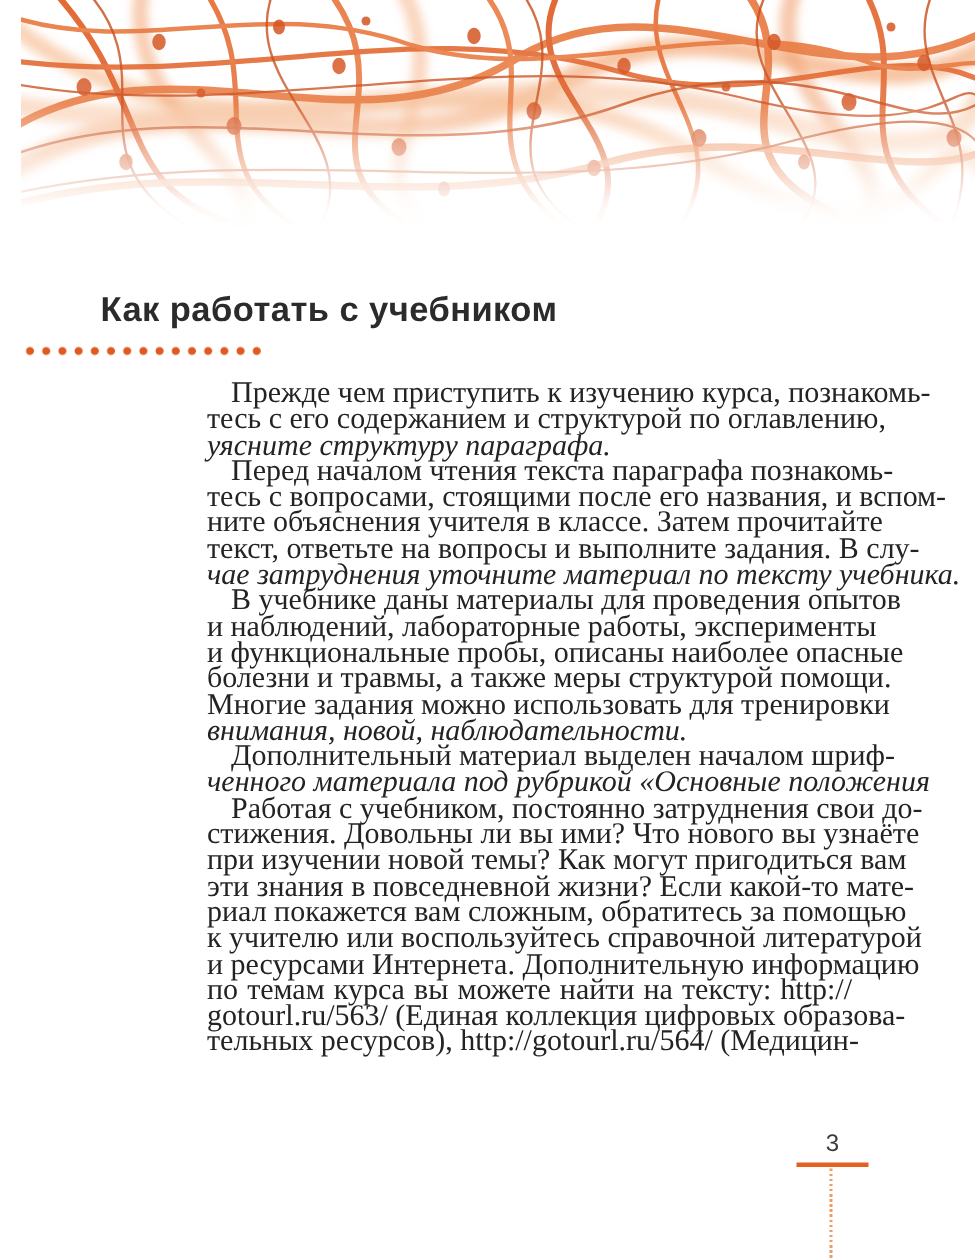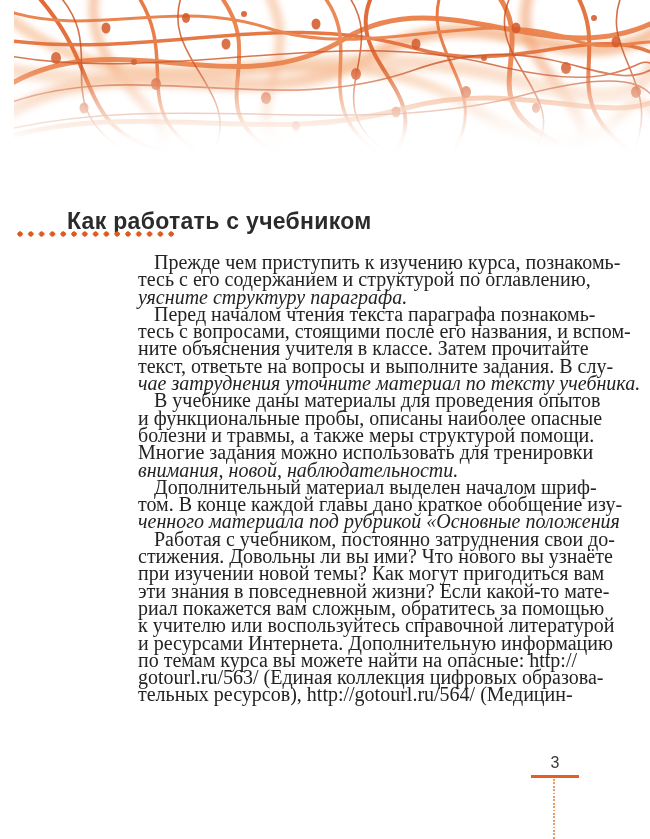--- a/index.html
+++ b/index.html
@@ -9,21 +9,21 @@
     position:relative;
     overflow:hidden;
     font-family:"Liberation Serif", serif;
   }
   .hero {
     position:absolute; left:14px; top:0;
     width:636px; height:152px;
   }
   .hero svg { display:block; width:636px; height:152px; }
   .chapter-heading {
-    position:absolute; left:67px; top:208px;
+    position:absolute; left:67px; top:193px;
     font-family:"Liberation Sans", sans-serif;
     font-weight:bold;
     font-size:23px;
     letter-spacing:0.3px;
     color:#2b2b2b;
     white-space:nowrap;
   }
   .dotted-divider {
     position:absolute; left:17px; top:231px;
     width:162px; height:6px;
@@ -159,39 +159,39 @@
   </div>
   <div class="para">
     <div class="line">Перед началом чтения текста параграфа познакомь-</div>
     <div class="line">тесь с вопросами, стоящими после его названия, и вспом-</div>
     <div class="line">ните объяснения учителя в классе. Затем прочитайте</div>
     <div class="line">текст, ответьте на вопросы и выполните задания. В слу-</div>
     <div class="line">чае затруднения уточните материал по тексту учебника.</div>
   </div>
   <div class="para">
     <div class="line">В учебнике даны материалы для проведения опытов</div>
+    <div class="line">и наблюдений, лабораторные работы, эксперименты</div>
     <div class="line">и функциональные пробы, описаны наиболее опасные</div>
     <div class="line">болезни и травмы, а также меры структурой помощи.</div>
     <div class="line">Многие задания можно использовать для тренировки</div>
     <div class="line">внимания, новой, наблюдательности.</div>
   </div>
   <div class="para">
     <div class="line">Дополнительный материал выделен началом шриф-</div>
-    <div class="line">том. В конце каждой главы дано краткое обобщение изу-</div>
     <div class="line">ченного материала под рубрикой «Основные положения</div>
   </div>
   <div class="para cont">
     <div class="line">Работая с учебником, постоянно затруднения свои до-</div>
     <div class="line">стижения. Довольны ли вы ими? Что нового вы узнаёте</div>
     <div class="line">при изучении новой темы? Как могут пригодиться вам</div>
     <div class="line">эти знания в повседневной жизни? Если какой-то мате-</div>
     <div class="line">риал покажется вам сложным, обратитесь за помощью</div>
     <div class="line">к учителю или воспользуйтесь справочной литературой</div>
     <div class="line">и ресурсами Интернета. Дополнительную информацию</div>
-    <div class="line">по темам курса вы можете найти на опасные: http://</div>
+    <div class="line">по темам курса вы можете найти на тексту: http://</div>
     <div class="line">gotourl.ru/563/ (Единая коллекция цифровых образова-</div>
     <div class="line">тельных ресурсов), http://gotourl.ru/564/ (Медицин-</div>
   </div>
 </div>
 
 <div class="page-number">3</div>
 <div class="footer-rule"></div>
 <div class="footer-dotted-line"></div>
 
 </body></html>

